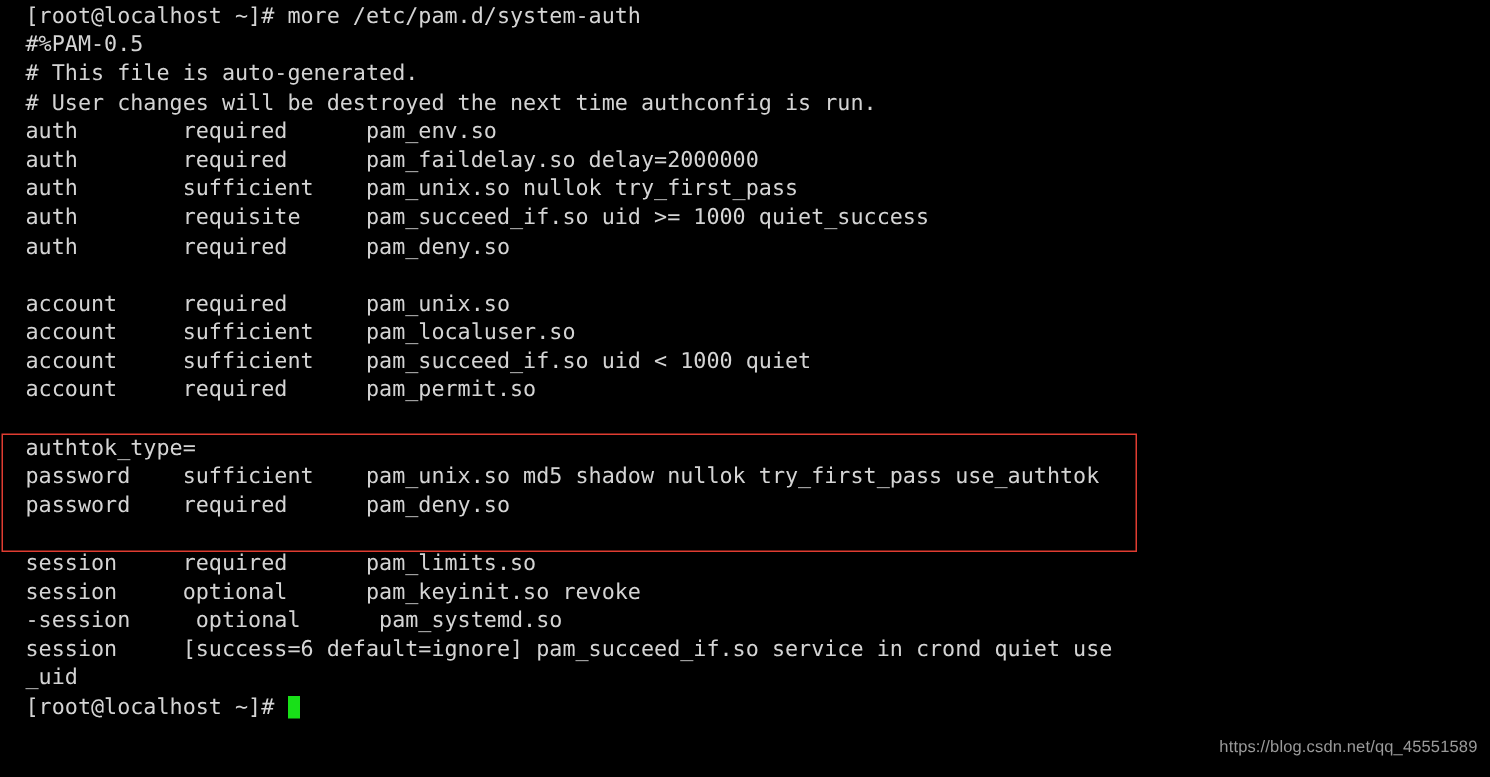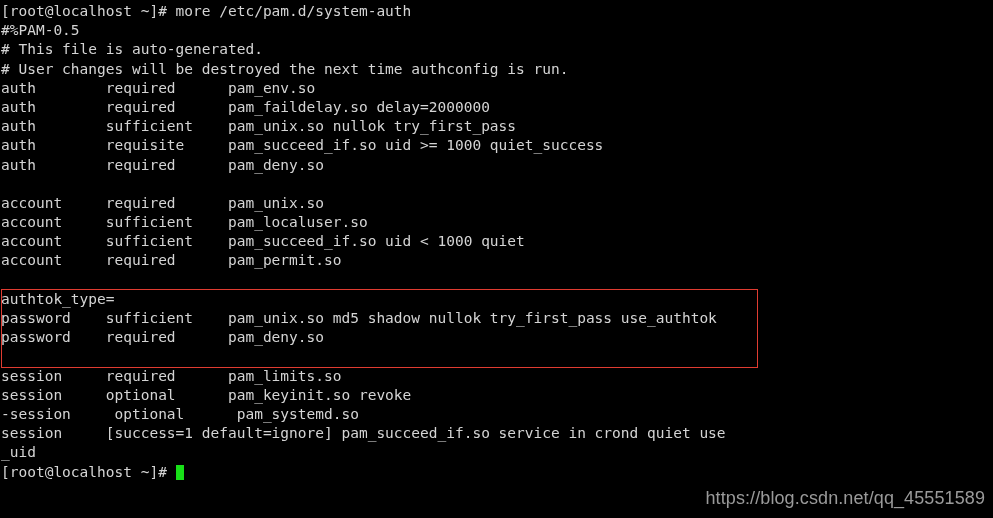--- a/index.html
+++ b/index.html
@@ -24,20 +24,21 @@
     position: absolute;
     left: 0;
     top: 2px;
     width: 993px;
   }
   .line {
     height: 19.2px;
     white-space: pre;
     letter-spacing: 0px;
     padding-left: 1px;
+    margin-left: 16px;
   }
   .line.blank {
     height: 19.2px;
   }
   .cursor {
     display: inline-block;
     width: 8.05px;
     height: 15px;
     background: #18e018;
     vertical-align: -3px;
@@ -50,21 +51,21 @@
     height: 87px;
     border: 1px solid #e03c31;
     box-sizing: border-box;
     pointer-events: none;
   }
   #watermark {
     position: absolute;
     right: 8px;
     top: 489px;
     font-family: "Liberation Sans", "DejaVu Sans", sans-serif;
-    font-size: 18px;
+    font-size: 11px;
     color: #9a9a9a;
     letter-spacing: 0.1px;
     white-space: pre;
   }
 </style>
 </head>
 <body>
 
 <div id="terminal" style="background: rgb(0, 0, 0);">
 
@@ -84,21 +85,21 @@
       <div class="line">account     sufficient    pam_succeed_if.so uid &lt; 1000 quiet</div>
       <div class="line">account     required      pam_permit.so</div>
       <div class="line blank"></div>
       <div class="line">authtok_type=</div>
       <div class="line">password    sufficient    pam_unix.so md5 shadow nullok try_first_pass use_authtok</div>
       <div class="line">password    required      pam_deny.so</div>
       <div class="line blank"></div>
       <div class="line">session     required      pam_limits.so</div>
       <div class="line">session     optional      pam_keyinit.so revoke</div>
       <div class="line">-session     optional      pam_systemd.so</div>
-      <div class="line">session     [success=1 default=ignore] pam_succeed_if.so service in crond quiet use</div>
+      <div class="line">session     [success=6 default=ignore] pam_succeed_if.so service in crond quiet use</div>
       <div class="line">_uid</div>
       <div class="line">[root@localhost ~]# <span class="cursor" style="background: rgb(24, 224, 24);"></span></div>
     </div>
 
   <div id="highlight-box" style="top: 289px; height: 78.8px; border-color: rgb(224, 60, 49);"></div>
 
   <div id="watermark">https://blog.csdn.net/qq_45551589</div>
 
 </div>
 

